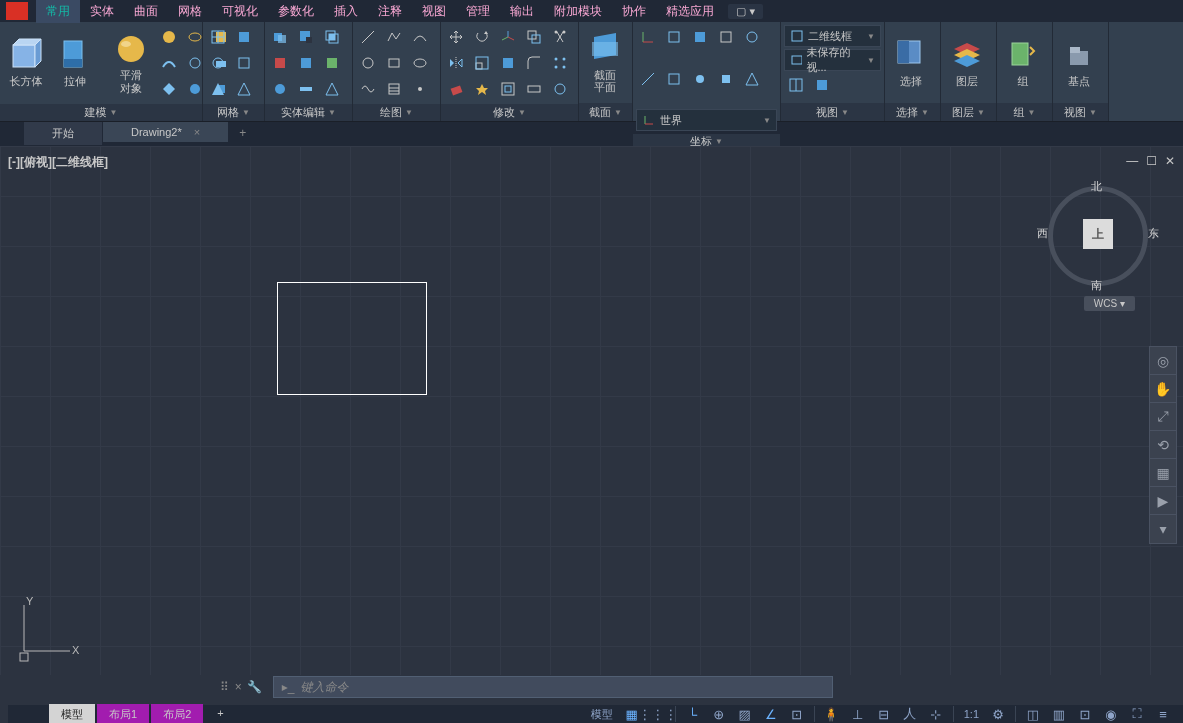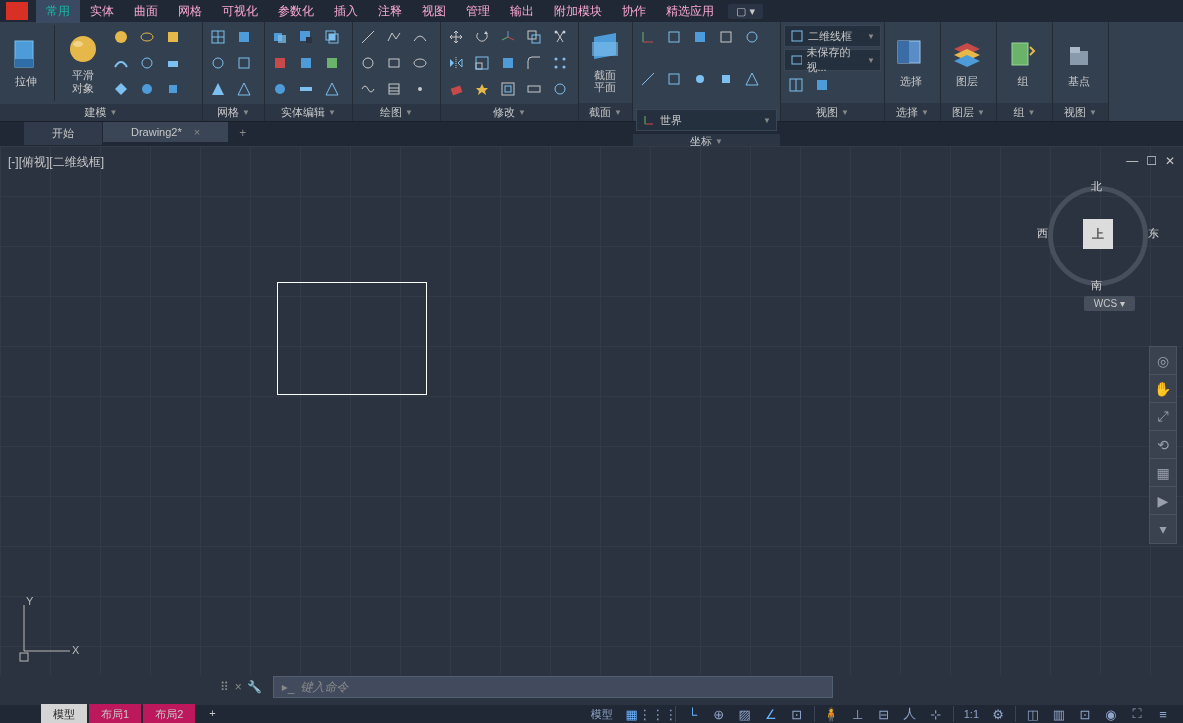--- a/index.html
+++ b/index.html
@@ -33,44 +33,44 @@
 .doctabs { height: 24px; background: #202836; display: flex; align-items: flex-start; padding-left: 24px; gap: 1px; }
 .doctab { padding: 4px 28px; background: #313a4a; font-size: 11px; color: #c8c8c8; cursor: pointer; display: flex; align-items: center; gap: 12px; }
 .doctab.active { background: #3a4656; }
 .doctab .close { color: #888; cursor: pointer; }
 .addtab { padding: 4px 10px; color: #888; cursor: pointer; }
 
 
 .canvas { position: absolute; top: 146px; left: 0; right: 0; bottom: 48px; background: #2c3340;
   background-image: linear-gradient(#333a48 1px, transparent 1px), linear-gradient(90deg, #333a48 1px, transparent 1px);
   background-size: 50px 50px; }
-.vp-label { position: absolute; top: 8px; left: 8px; font-size: 12px; color: #c8c8c8; }
+.vp-label { position: absolute; top: 8px; left: 8px; font-size: 12px; color: #c8c8c8; font-weight: bold; }
 .win-ctrl { position: absolute; top: 8px; right: 8px; display: flex; gap: 8px; color: #c8c8c8; font-size: 12px; }
 .drawn-rect { position: absolute; border: 1px solid #fff; background: transparent; }
 
 .viewcube-wrap { position: absolute; top: 35px; right: 30px; width: 110px; height: 110px; }
 .vc-ring { width: 100px; height: 100px; border: 5px solid #484f5c; border-radius: 50%; position: absolute; top: 5px; left: 5px; }
 .vc-cube { position: absolute; top: 38px; left: 40px; width: 30px; height: 30px; background: #dcdcdc; color: #555; display: flex; align-items: center; justify-content: center; font-size: 12px; font-weight: bold; }
 .vc-label { position: absolute; font-size: 11px; color: #d8d8d8; }
 .wcs-badge { position: absolute; top: 150px; right: 48px; background: #484f5c; padding: 2px 10px; font-size: 10px; border-radius: 2px; }
 
 .navbar { position: absolute; top: 200px; right: 6px; width: 28px; background: #3b424f; border: 1px solid #4a5262; display: flex; flex-direction: column; }
 .navbtn { height: 28px; display: flex; align-items: center; justify-content: center; color: #9aa0ab; border-bottom: 1px solid #4a5262; cursor: pointer; font-size: 14px; }
 
 .ucs { position: absolute; bottom: 10px; left: 14px; }
 
 
 .cmdbar { position: absolute; bottom: 24px; left: 0; right: 0; height: 24px; display: flex; align-items: center; padding-left: 220px; }
 .cmd-prompt { background: #414b5d; border: 1px solid #515f73; height: 22px; width: 560px; display: flex; align-items: center; padding: 0 8px; font-size: 12px; color: #888; gap: 6px; }
 .cmd-tools { display: flex; gap: 6px; margin-right: 10px; color: #888; }
 
 
-.statusbar { position: absolute; bottom: 0; left: 0; right: 0; height: 18px; background: #202836; display: flex; align-items: center; padding-left: 21px; }
+.statusbar { position: absolute; bottom: 0; left: 8px; right: 0; height: 18px; background: #202836; display: flex; align-items: center; padding-left: 21px; }
 .layout-tabs { display: flex; gap: 2px; padding-left: 20px; }
-.layout-tab { padding: 3px 12px; font-size: 11px; color: #c8c8c8; background: #be185d; cursor: pointer; }
+.layout-tab { padding: 3px 12px; font-size: 11px; color: #c8c8c8; background: #a21caf; cursor: pointer; }
 .layout-tab.active { background: #d4d4d4; color: #222; }
 .status-right { margin-left: auto; display: flex; align-items: center; gap: 2px; padding-right: 8px; }
 .sbtn { width: 24px; height: 20px; display: flex; align-items: center; justify-content: center; color: #8fa5c9; cursor: pointer; font-size: 13px; }
 .sbtn.on { color: #6bb3ff; }
 .sbtn.wtxt { width: auto; padding: 0 5px; font-size: 11px; }
 .sdiv { width: 1px; height: 16px; background: #3a4454; margin: 0 3px; }
 </style>
 </head>
 <body>
 
@@ -94,20 +94,30 @@
     </div>
   <div class="menu-extra">
     <span class="extra-pill">▢ ▾</span>
   </div>
 </div>
 
 <div class="ribbon">
 
   <div class="panel" style="width:203px">
     <div class="panel-body">
+      <div class="bigbtn">
+        <div class="bigbtn-icon">
+            <svg width="34" height="34">
+              <rect x="4" y="8" width="22" height="22" fill="#86b3e6" stroke="#cde2f8"></rect>
+              <polygon points="4,8 10,2 32,2 26,8" fill="#b9d5f2" stroke="#cde2f8"></polygon>
+              <polygon points="26,8 32,2 32,24 26,30" fill="#6a9cd4" stroke="#cde2f8"></polygon>
+            </svg>
+          </div>
+        <span class="bigbtn-label">长方体</span>
+      </div>
       <div class="bigbtn">
         <div class="bigbtn-icon">
             <svg width="34" height="34">
               <rect x="6" y="4" width="18" height="26" fill="#4d9bd8" stroke="#7dc0ef"></rect>
               <rect x="6" y="22" width="18" height="8" fill="#2e6ea8"></rect>
             </svg>
           </div>
         <span class="bigbtn-label">拉伸</span>
       </div>
       <div style="width:1px;background:#222a36;margin:0 2px"></div>

